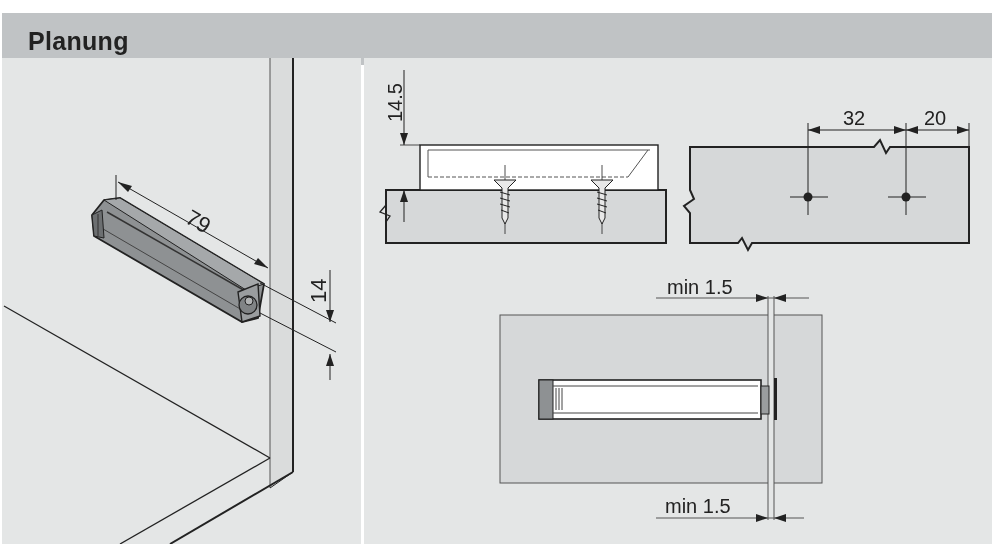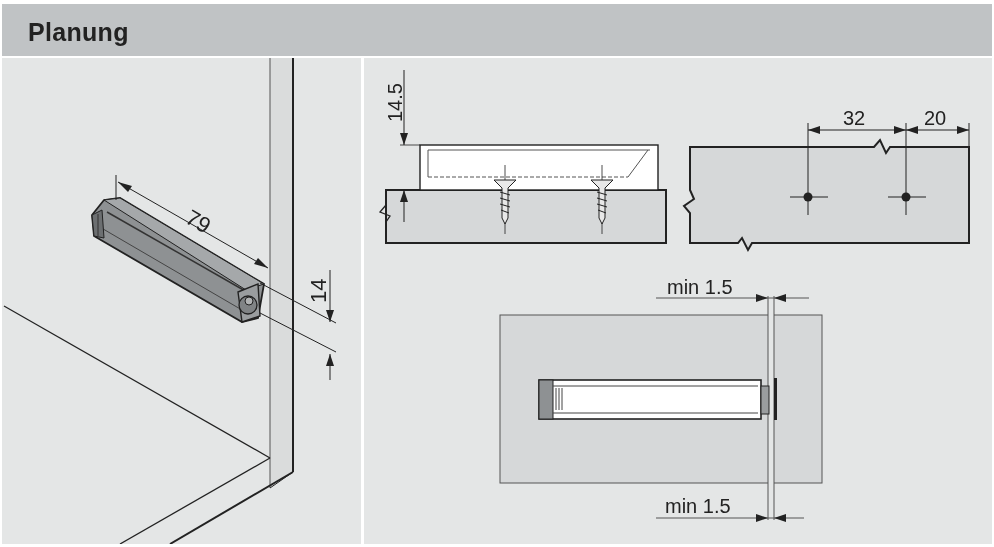--- a/index.html
+++ b/index.html
@@ -1,17 +1,17 @@
 <!DOCTYPE html>
 <html><head>
 <meta charset="utf-8">
 <style>
   html, body { margin:0; padding:0; background:#ffffff; }
   body { width:994px; height:547px; position:relative; overflow:hidden; font-family:"Liberation Sans", sans-serif; }
-  .header { position:absolute; left:2px; top:4px; width:990px; height:52px; background:#c0c3c5; }
+  .header { position:absolute; left:2px; top:13px; width:990px; height:52px; background:#c0c3c5; }
   .header-title { position:absolute; left:26px; top:14px; font-size:25px; font-weight:bold; color:#222; letter-spacing:0.3px; }
   .panel { position:absolute; top:58px; height:486px; background:#e4e6e6; }
   .panel-left { left:2px; width:359px; }
   .panel-right { left:364px; width:628px; }
   svg text { font-family:"Liberation Sans", sans-serif; fill:#222; }
 </style>
 </head>
 <body>
 
 <div class="header">

